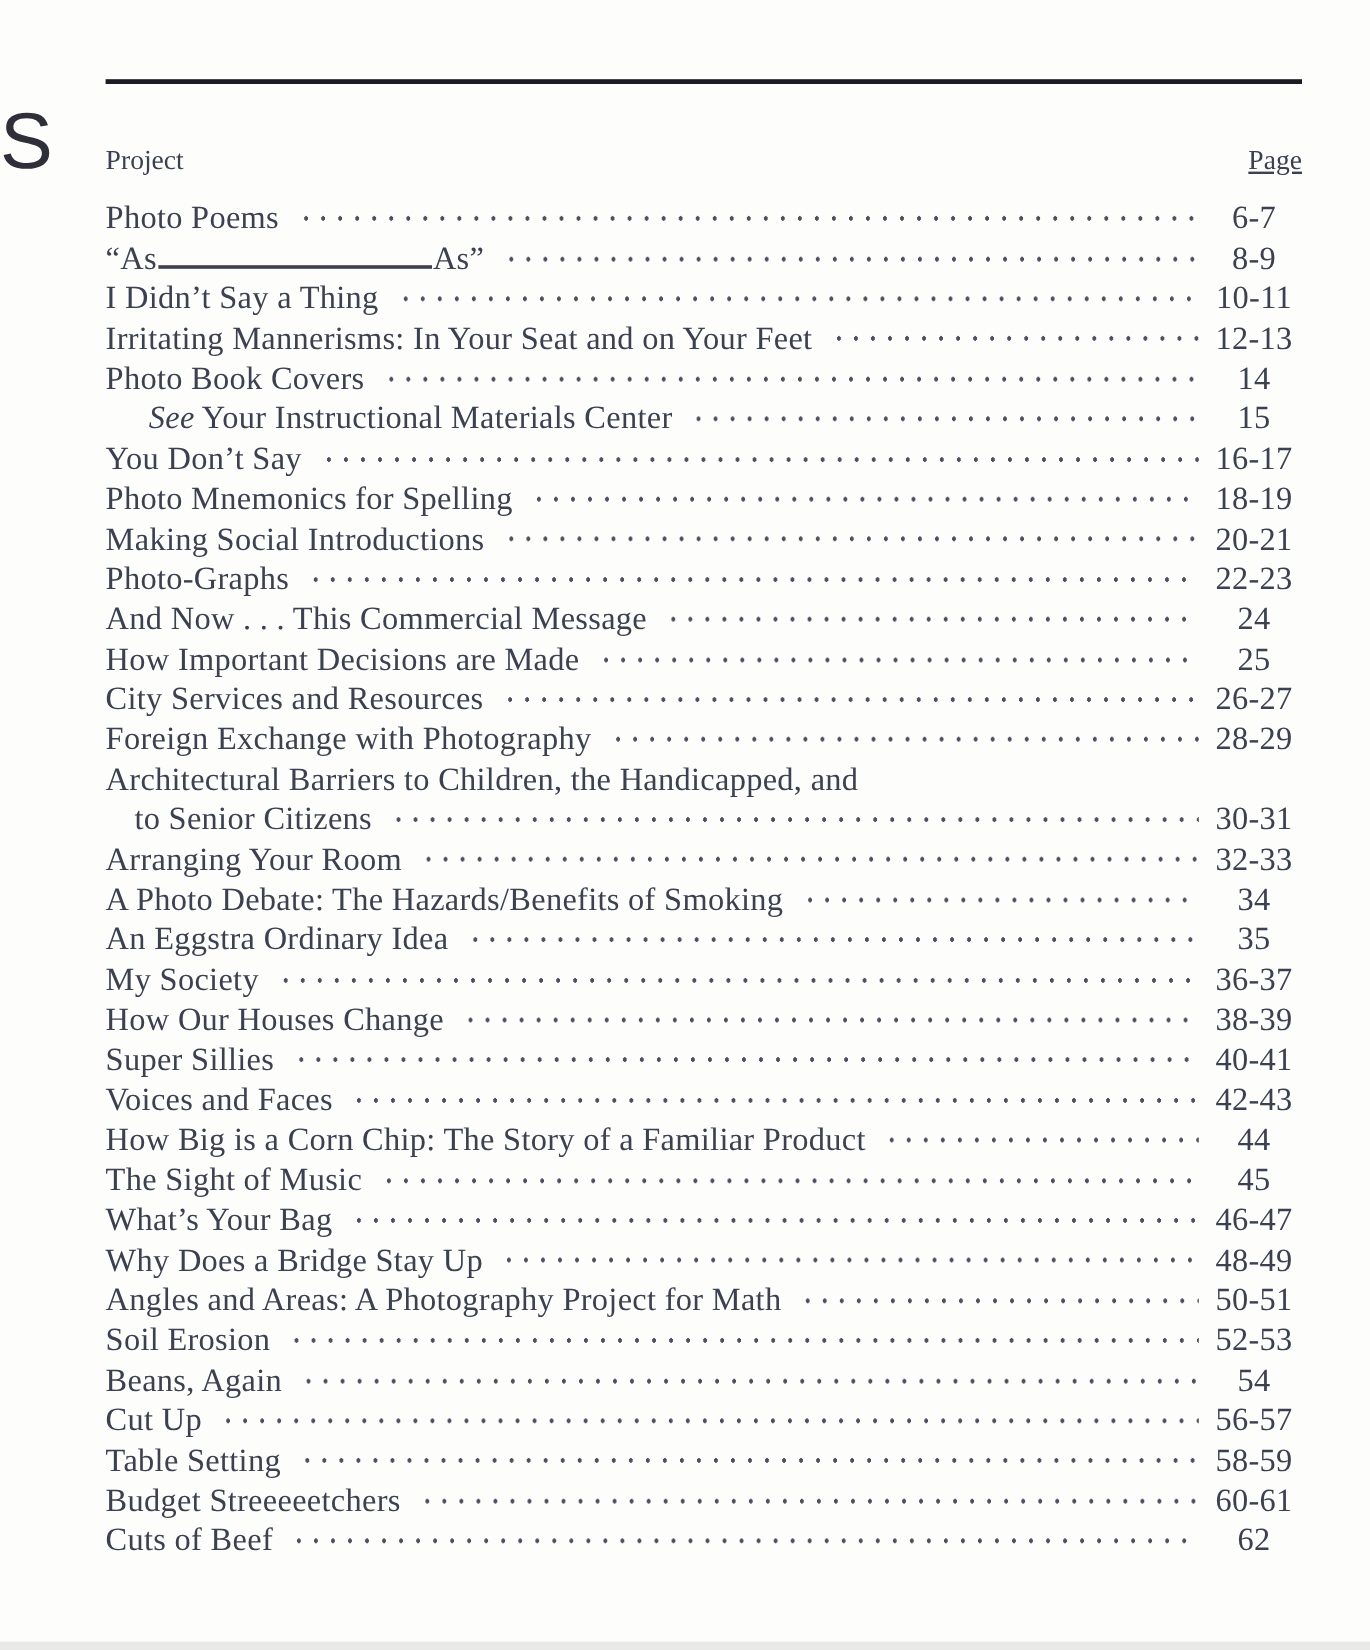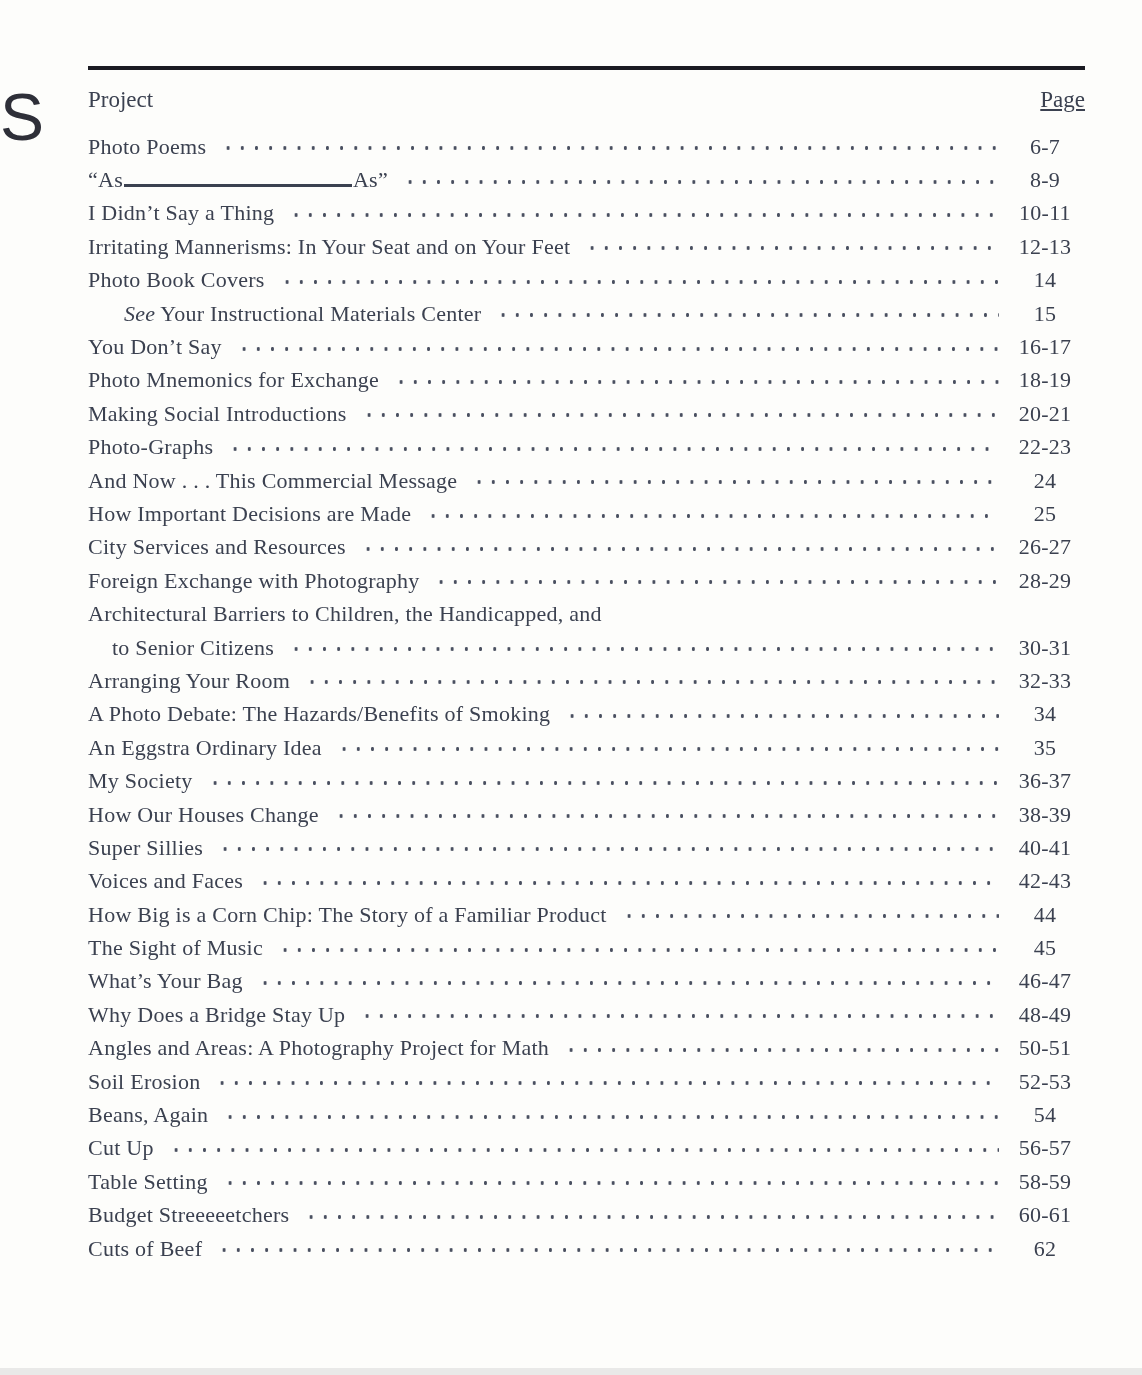--- a/index.html
+++ b/index.html
@@ -29,40 +29,40 @@
     left: 88px;
     top: 66px;
     width: 997px;
   }
   .top-rule {
     height: 4px;
     background: #1b1b22;
     border: none;
   }
   .header-row {
-    margin-top: 16px;
+    margin-top: 50px;
     display: flex;
     justify-content: space-between;
     align-items: baseline;
     font-size: 23px;
     line-height: 28px;
   }
   .page-label {
     width: 80px;
     text-align: right;
     text-decoration: underline;
   }
   .toc-list {
     margin-top: 16px;
   }
   .toc-row {
     display: flex;
-    align-items: center;
+    align-items: flex-end;
     height: 33.4px;
-    font-size: 22px;
+    font-size: 27px;
     letter-spacing: 0.25px;
   }
   .toc-title {
     white-space: nowrap;
     flex: 0 0 auto;
   }
   .toc-row.indented .toc-title {
     padding-left: 24px;
   }
   .leader {
@@ -147,21 +147,21 @@
     <span class="toc-title"><i>See</i> Your Instructional Materials Center</span>
     <span class="leader"></span>
     <span class="toc-page">15</span>
   </div>
       <div class="toc-row">
     <span class="toc-title">You Don’t Say</span>
     <span class="leader"></span>
     <span class="toc-page">16-17</span>
   </div>
       <div class="toc-row">
-    <span class="toc-title">Photo Mnemonics for Exchange</span>
+    <span class="toc-title">Photo Mnemonics for Spelling</span>
     <span class="leader"></span>
     <span class="toc-page">18-19</span>
   </div>
       <div class="toc-row">
     <span class="toc-title">Making Social Introductions</span>
     <span class="leader"></span>
     <span class="toc-page">20-21</span>
   </div>
       <div class="toc-row">
     <span class="toc-title">Photo-Graphs</span>

